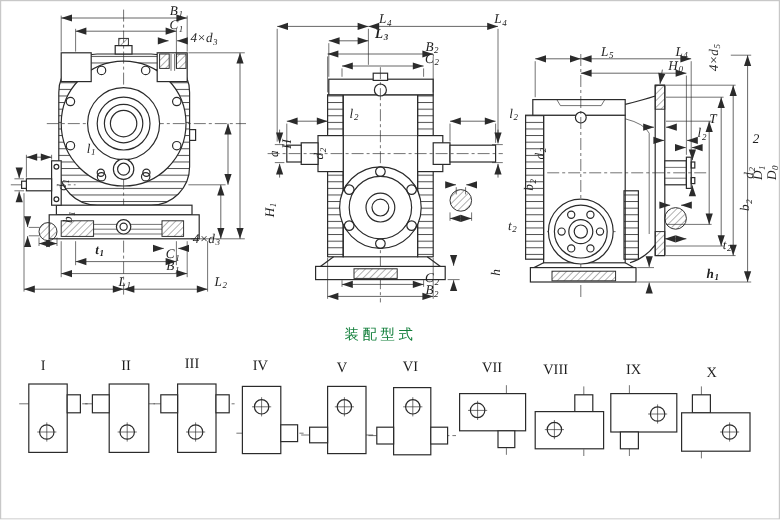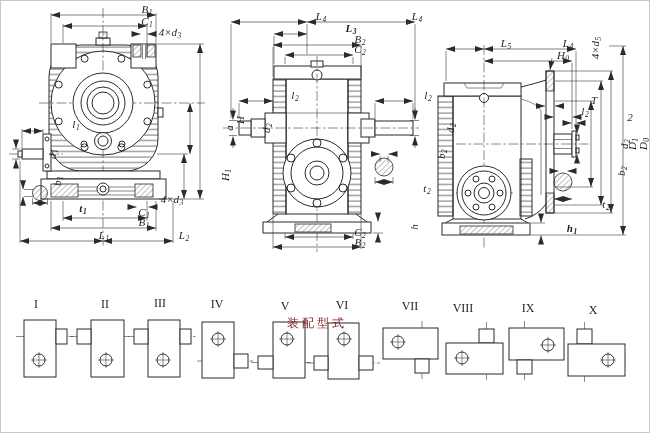--- a/index.html
+++ b/index.html
@@ -14,21 +14,21 @@
   .cl {stroke:#2b2b2b;stroke-width:.55;fill:none;stroke-dasharray:10 2.5 2.5 2.5;}
   .hz {fill:url(#hatch);stroke:#2b2b2b;stroke-width:.8;}
   .fin{fill:url(#fins);stroke:#2b2b2b;stroke-width:1;}
   text.rn{font:12px "Liberation Serif",serif;fill:#1f1f1f;text-anchor:middle;}
   
   #dimlayer{position:absolute;left:0;top:0;width:650px;height:364px;pointer-events:none;margin-left:43px;}
   .dim{position:absolute;transform:translate(-50%,-50%) rotate(var(--r,0deg));
        font:italic 11px "Liberation Serif",serif;color:#1f1f1f;white-space:nowrap;line-height:1;}
   .dim sub{font-size:7.5px;font-style:italic;vertical-align:-2px;margin-left:.5px;}
   .asm-title{position:absolute;left:316px;top:278px;transform:translate(-50%,-50%);
-       font:12px "Liberation Serif",serif;letter-spacing:3px;color:#7f1d1d;white-space:nowrap;margin-top:44px;}
+       font:12px "Liberation Serif",serif;letter-spacing:3px;color:#15803d;white-space:nowrap;}
 </style>
 </head>
 <body>
 
 <div class="stage">
 
 <svg width="650" height="433" viewBox="0 0 650 433">
   <defs>
     <marker id="ar" markerWidth="10" markerHeight="8" refX="9.5" refY="4" orient="auto-start-reverse" markerUnits="userSpaceOnUse">
       <path d="M0.5,1 L9.5,4 L0.5,7 Z" fill="#2b2b2b"></path>
@@ -390,21 +390,21 @@
       <span class="dim" style="left: 196px; top: 119px; --r: -90deg;"><span>H</span></span>
       <span class="dim" style="left: 185px; top: 127px; --r: -90deg;"><span>a</span></span>
       <span class="dim" style="left: 182px; top: 174px; --r: -90deg;"><span>H</span><sub>1</sub></span>
       <span class="dim" style="left: 128px; top: 199px;"><span>4×d</span><sub>3</sub></span>
       <span class="dim" style="left: 100px; top: 212px;"><span>C</span><sub>1</sub></span>
       <span class="dim" style="left: 100px; top: 222px;"><span>B</span><sub>1</sub></span>
       <span class="dim" style="left: 60px; top: 235px;"><span>L</span><sub>1</sub></span>
       <span class="dim" style="left: 140px; top: 235px;"><span>L</span><sub>2</sub></span>
       <span class="dim" style="left: 277px; top: 16px;"><span>L</span><sub>4</sub></span>
       <span class="dim" style="left: 373px; top: 16px;"><span>L</span><sub>4</sub></span>
-      <span class="dim" style="left: 307px; top: 28px; font-weight: bold;"><span>L</span><sub>3</sub></span>
+      <span class="dim" style="left: 274px; top: 28px; font-weight: bold;"><span>L</span><sub>3</sub></span>
       <span class="dim" style="left: 316px; top: 39px;"><span>B</span><sub>2</sub></span>
       <span class="dim" style="left: 316px; top: 49px;"><span>C</span><sub>2</sub></span>
       <span class="dim" style="left: 251px; top: 95px;"><span>l</span><sub>2</sub></span>
       <span class="dim" style="left: 384px; top: 95px;"><span>l</span><sub>2</sub></span>
       <span class="dim" style="left: 223px; top: 127px; --r: -90deg;"><span>d</span><sub>2</sub></span>
       <span class="dim" style="left: 407px; top: 127px; --r: -90deg;"><span>d</span><sub>2</sub></span>
       <span class="dim" style="left: 398px; top: 153px; --r: -90deg;"><span>b</span><sub>2</sub></span>
       <span class="dim" style="left: 383px; top: 188px;"><span>t</span><sub>2</sub></span>
       <span class="dim" style="left: 370px; top: 226px; --r: -90deg;"><span>h</span></span>
       <span class="dim" style="left: 316px; top: 232px;"><span>C</span><sub>2</sub></span>
@@ -416,16 +416,16 @@
       <span class="dim" style="left: 550px; top: 99px;"><span>T</span></span>
       <span class="dim" style="left: 541px; top: 111px;"><span>l</span><sub>2</sub></span>
       <span class="dim" style="left: 586px; top: 116px;"><span>2</span></span>
       <span class="dim" style="left: 581px; top: 143px; --r: -90deg;"><span>d</span><sub>2</sub></span>
       <span class="dim" style="left: 589px; top: 143px; --r: -90deg;"><span>D</span><sub>1</sub></span>
       <span class="dim" style="left: 600px; top: 143px; --r: -90deg;"><span>D</span><sub>0</sub></span>
       <span class="dim" style="left: 610px; top: 143px; --r: -90deg;"><span>D</span></span>
       <span class="dim" style="left: 621px; top: 140px; --r: -90deg;"><span>H</span><sub>2</sub></span>
       <span class="dim" style="left: 578px; top: 170px; --r: -90deg;"><span>b</span><sub>2</sub></span>
       <span class="dim" style="left: 562px; top: 204px;"><span>t</span><sub>2</sub></span>
-      <span class="dim" style="left: 528px; top: 228px; font-weight: bold;"><span>h</span><sub>1</sub></span>
+      <span class="dim" style="left: 550px; top: 228px; font-weight: bold;"><span>h</span><sub>1</sub></span>
     </div>
 
 </div>
 
 </body></html>

